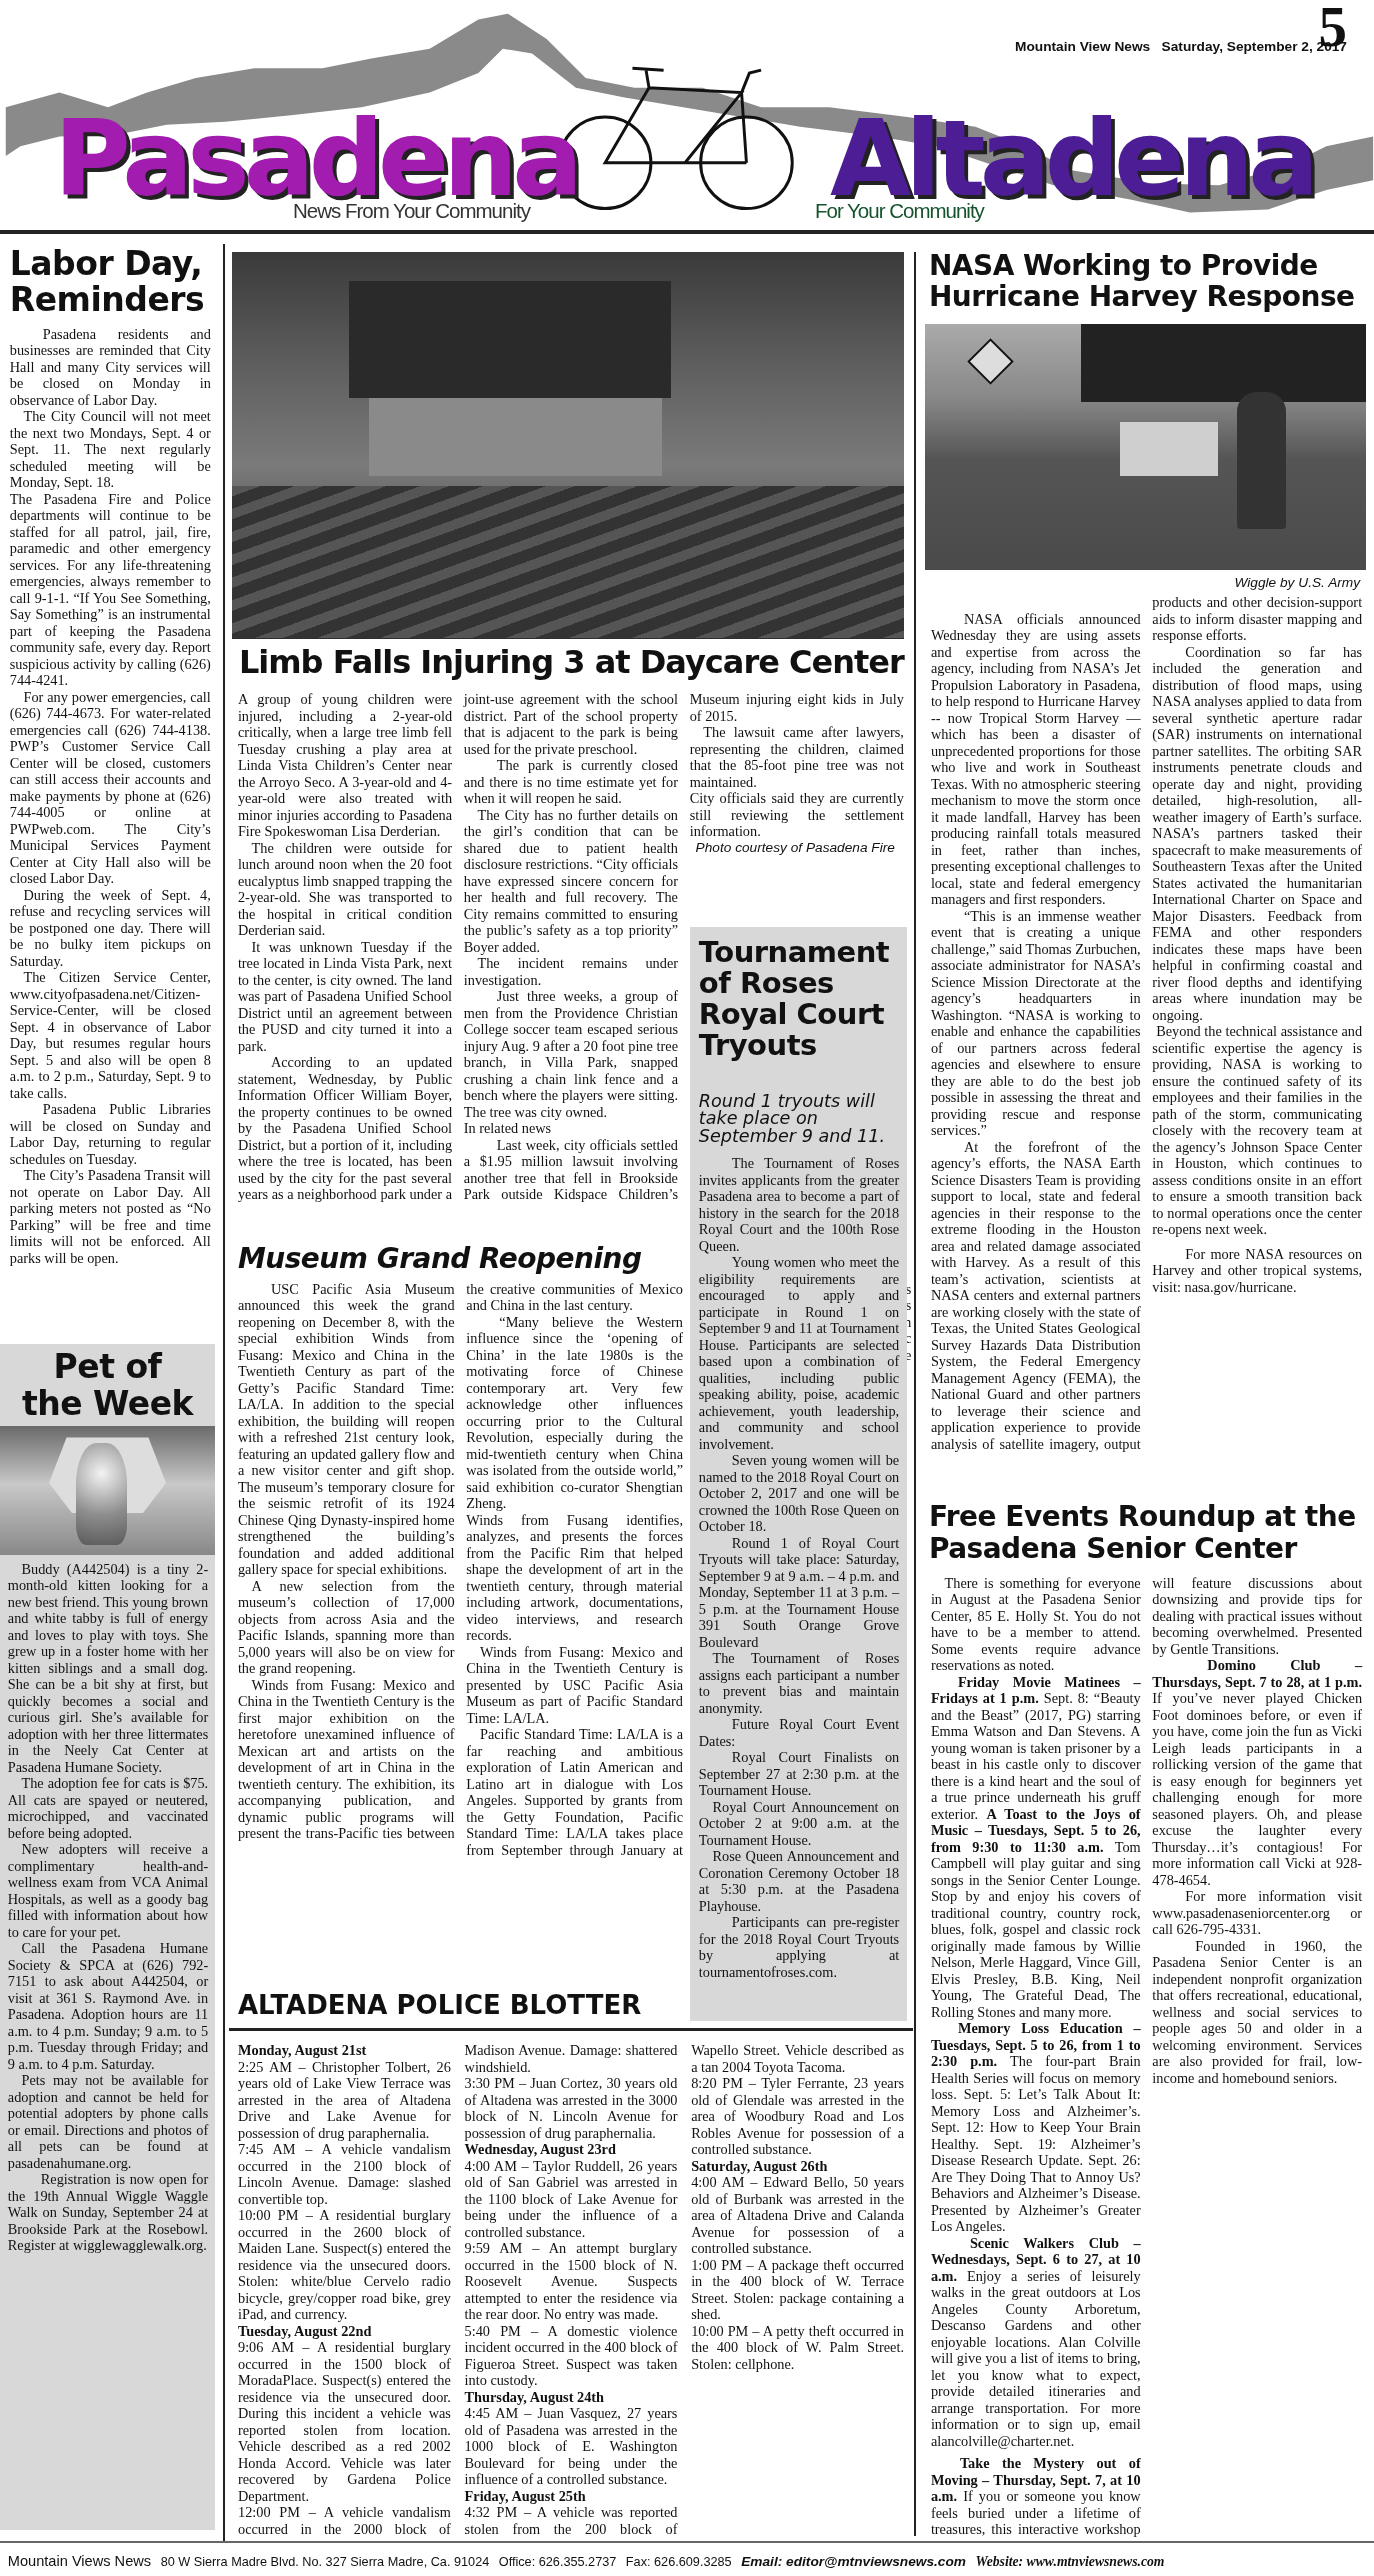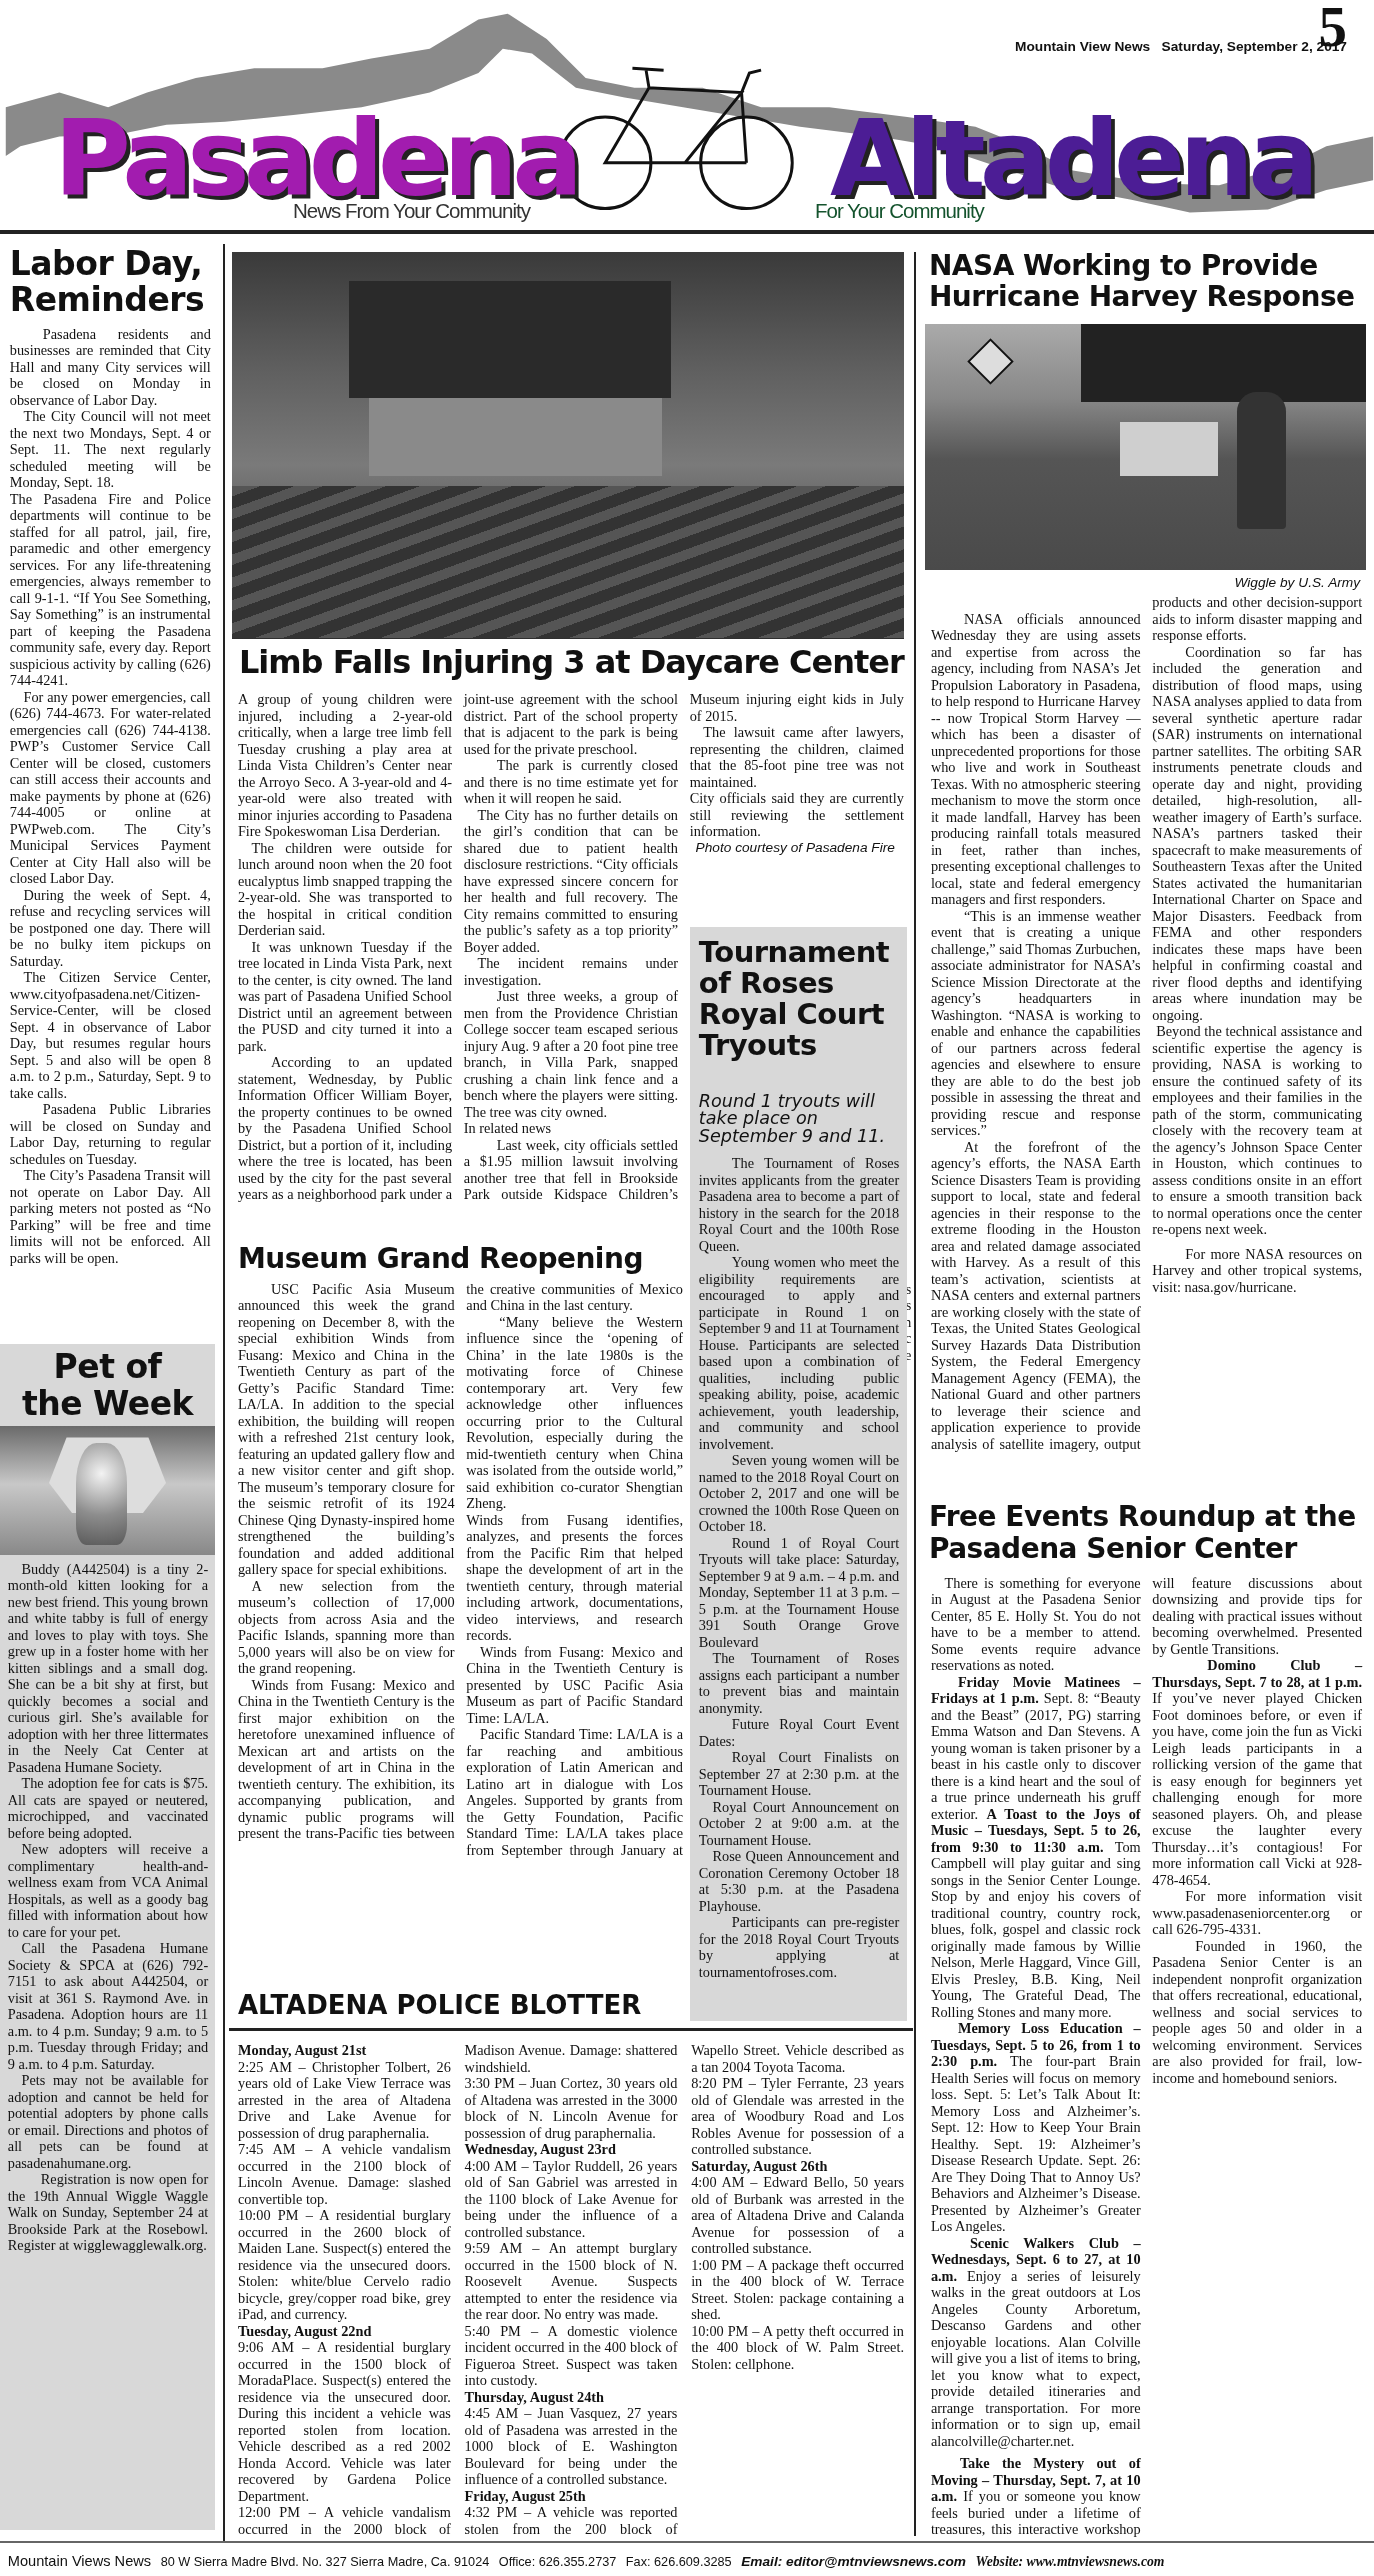--- a/index.html
+++ b/index.html
@@ -93,21 +93,21 @@
     <p class="deep">Just three weeks, a group of men from the Providence Christian College soccer team escaped serious injury Aug. 9 after a 20 foot pine tree branch, in Villa Park, snapped crushing a chain link fence and a bench where the players were sitting. The tree was city owned.</p>
     <p class="noind">In related news</p>
     <p class="deep">Last week, city officials settled a $1.95 million lawsuit involving another tree that fell in Brookside Park outside Kidspace Children’s Museum injuring eight kids in July of 2015.</p>
     <p>The lawsuit came after lawyers, representing the children, claimed that the 85-foot pine tree was not maintained.</p>
     <p class="noind">City officials said they are currently still reviewing the settlement information.</p>
     <p class="caption noind" style="text-indent:5.9px;">Photo courtesy of Pasadena Fire</p>
   </div>
 </div>
 
 <div class="abs" style="left:234px;top:1242px;width:449px;">
-  <div class="hl" style="font-size:28px;line-height:33px;margin:0 0 5.9px 3.9px;">Museum Grand Reopening</div>
+  <div class="hl" style="font-size:28px;line-height:33px;margin:0 0 5.9px 3.9px;font-style:italic;">Museum Grand Reopening</div>
   <div class="body cols2" style="height:593px;column-fill:auto;padding:0 0 0 3.9px;">
     <p class="deep">USC Pacific Asia Museum announced this week the grand reopening on December 8, with the special exhibition Winds from Fusang: Mexico and China in the Twentieth Century as part of the Getty’s Pacific Standard Time: LA/LA. In addition to the special exhibition, the building will reopen with a refreshed 21st century look, featuring an updated gallery flow and a new visitor center and gift shop. The museum’s temporary closure for the seismic retrofit of its 1924 Chinese Qing Dynasty-inspired home strengthened the building’s foundation and added additional gallery space for special exhibitions.</p>
     <p>A new selection from the museum’s collection of 17,000 objects from across Asia and the Pacific Islands, spanning more than 5,000 years will also be on view for the grand reopening.</p>
     <p>Winds from Fusang: Mexico and China in the Twentieth Century is the first major exhibition on the heretofore unexamined influence of Mexican art and artists on the development of art in China in the twentieth century. The exhibition, its accompanying publication, and dynamic public programs will present the trans-Pacific ties between the creative communities of Mexico and China in the last century.</p>
     <p class="deep">“Many believe the Western influence since the ‘opening of China’ in the late 1980s is the motivating force of Chinese contemporary art. Very few acknowledge other influences occurring prior to the Cultural Revolution, especially during the mid-twentieth century when China was isolated from the outside world,” said exhibition co-curator Shengtian Zheng.</p>
     <p class="noind">Winds from Fusang identifies, analyzes, and presents the forces from the Pacific Rim that helped shape the development of art in the twentieth century, through material including artwork, documentations, video interviews, and research records.</p>
     <p>Winds from Fusang: Mexico and China in the Twentieth Century is presented by USC Pacific Asia Museum as part of Pacific Standard Time: LA/LA.</p>
     <p>Pacific Standard Time: LA/LA is a far reaching and ambitious exploration of Latin American and Latino art in dialogue with Los Angeles. Supported by grants from the Getty Foundation, Pacific Standard Time: LA/LA takes place from September through January at more than 70 cultural institutions across Southern California, from Los Angeles to Palm Springs, and from San Diego to Santa Barbara. Pacific Standard Time is an initiative of the Getty.</p>
   </div>
 </div>

